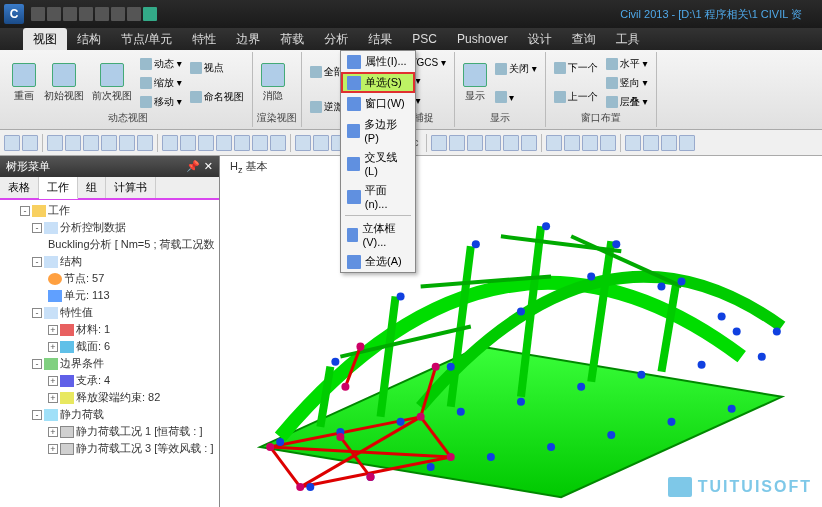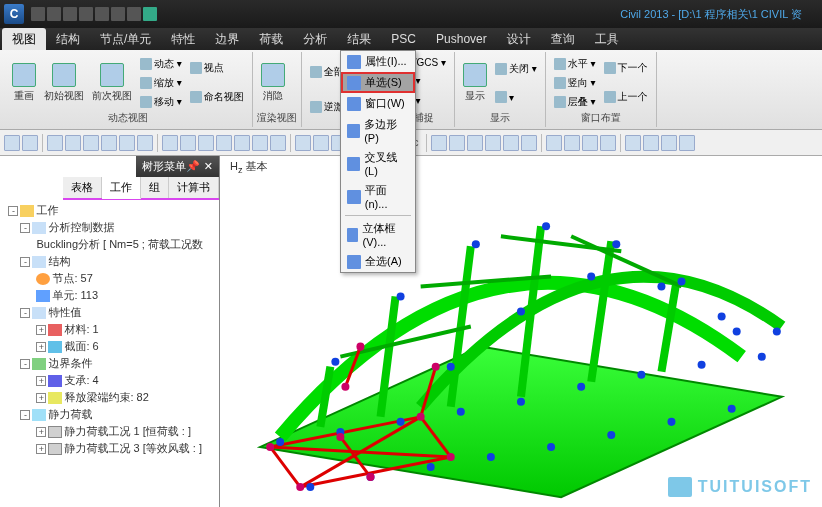--- a/index.html
+++ b/index.html
@@ -1,39 +1,39 @@
 <!DOCTYPE html>
 <html><head>
 <meta charset="utf-8">
 <style>
 * { margin: 0; padding: 0; box-sizing: border-box; font-family: "Microsoft YaHei", Arial, sans-serif; }
 body { width: 822px; height: 507px; background: #fff; overflow: hidden; font-size: 11px; }
 .titlebar { height: 28px; background: linear-gradient(#2a2a2a,#1a1a1a); display: flex; align-items: center; padding: 0 4px; color: #4fa8e8; }
 .logo { width: 20px; height: 20px; background: linear-gradient(#3a7bc8,#1a4b88); border-radius: 2px; margin-right: 6px; display:flex;align-items:center;justify-content:center;color:#fff;font-weight:bold;font-size:12px;}
 .ticon { width: 14px; height: 14px; display: inline-block; background:#555; margin:0 1px; border-radius:1px;}
 .titlebar .titletext { margin-left: auto; margin-right: 16px; font-size: 11px; }
-.menubar { height: 22px; background: linear-gradient(#333,#222); display: flex; align-items: center; padding: 0 2px; color: #ddd; position:relative; z-index:5;}
+.menubar { height: 22px; background: linear-gradient(#333,#222); display: flex; align-items: center; padding: 0 23px; color: #ddd; position:relative; z-index:5;}
 .menubar .tab { padding: 3px 10px; cursor: pointer; font-size: 12px; }
 .menubar .tab.active { background: #e8e8e8; color: #000; border-radius: 3px 3px 0 0; }
 .ribbon { height: 80px; background: linear-gradient(#f5f5f5,#e0e0e0); border-bottom: 1px solid #aaa; display: flex; padding: 2px 4px; position:relative; z-index:5;}
 .group { border-right: 1px solid #bbb; padding: 2px 4px; display: flex; flex-direction: column; }
 .group-buttons { display: flex; flex: 1; }
 .group-label { font-size: 10px; text-align: center; color: #444; }
 .bigbtn { display: flex; flex-direction: column; align-items: center; justify-content: center; padding: 2px 4px; cursor: pointer; }
 .bigbtn .icon { width: 24px; height: 24px; background:#b0cde8; border:1px solid #4a7; border-radius:2px; margin-bottom:2px; display:flex;align-items:center;justify-content:center;}
 .bigbtn .lbl { font-size: 10px; color: #333; white-space: nowrap; }
 .smallcol { display:flex; flex-direction:column; justify-content:space-around; font-size:10px; padding:0 2px;}
 .smallbtn { display:flex; align-items:center; padding:1px 2px; cursor:pointer; white-space:nowrap;}
 .smallbtn .si{width:12px;height:12px;background:#9bc;margin-right:2px;border-radius:1px;}
 .toolbar { height: 26px; background:#f0f0f0; border-bottom:1px solid #aaa; display:flex; align-items:center; padding:0 4px; gap:2px; font-size:10px; position:relative; z-index:3;}
 .toolbar .sep{width:1px;height:18px;background:#bbb;margin:0 2px;}
 .toolbar .tb{width:16px;height:16px;background:#cde;border:1px solid #9ac;border-radius:1px;cursor:pointer;}
 .toolbar .tbtext{color:#555;padding:0 4px;white-space:nowrap;}
 .main { display:flex; height:351px; position:relative;}
-.sidebar { width:220px; background:#fff; border-right:1px solid #888; display:flex; flex-direction:column;align-items:flex-end;}
+.sidebar { width:220px; background:#fff; border-right:1px solid #888; display:flex; flex-direction:column;}
 .panel-title{background: linear-gradient(#555,#333); color:#fff; font-size:11px; padding:3px 6px; display:flex; justify-content:space-between; align-items:center;}
 .panel-tabs{display:flex;border-bottom:2px solid #d946ef;background:#eee;}
 .panel-tabs .pt{padding:3px 8px;font-size:11px;cursor:pointer;border-right:1px solid #ccc;}
 .panel-tabs .pt.active{background:#fff;border-bottom:1px solid #fff;margin-bottom:-1px;}
 .tree{padding:2px 16px;font-size:11px;color:#333;overflow:auto;flex:1;}
 .tree-node{padding:1px 0 1px 4px;white-space:nowrap;}
 .tree-node .exp{display:inline-block;width:10px;height:10px;border:1px solid #888;text-align:center;line-height:8px;font-size:9px;margin-right:2px;color:#555;cursor:pointer;}
 .tree-node .ticon2{display:inline-block;width:14px;height:12px;margin-right:2px;vertical-align:middle;}
 .ti-job{background:#f8d060;}
 .ti-folder{background:#c8e0f8;}
@@ -48,21 +48,21 @@
 .ti-lc{background:#d0d0d0;border:1px solid #888;}
 .ind1{padding-left:16px;}
 .ind2{padding-left:32px;}
 .viewport{flex:1;background:#fff;position:relative;overflow:hidden;}
 .axis-label{position:absolute;top:3px;left:10px;font-size:11px;color:#333;}
 .bridge-svg{position:absolute;inset:0;}
 .watermark{position:absolute;bottom:10px;right:10px;color:#7ec8e8;font-size:16px;font-weight:bold;letter-spacing:2px;display:flex;align-items:center;gap:6px;}
 .watermark .wm-icon{width:24px;height:20px;background:#7ec8e8;border-radius:2px;}
 .dropdown{position:absolute;top:50px;left:340px;width:76px;background:#f4f4f4;border:1px solid #888;box-shadow:2px 2px 4px rgba(0,0,0,.3);z-index:20;font-size:11px;}
 .dropdown .ddi{display:flex;align-items:center;padding:3px 6px;cursor:pointer;}
-.dropdown .ddi.highlight{border:2px solid #e03030;padding:1px 4px;background:#a3a3a3;}
+.dropdown .ddi.highlight{border:2px solid #e03030;padding:1px 4px;background:#bef264;}
 .dropdown .di{width:14px;height:14px;margin-right:4px;border-radius:1px;}
 .dropdown .sep-line{height:1px;background:#bbb;margin:2px 4px;}
 .di-blue{background:#6090e0;}
 </style>
 </head>
 <body>
 
 <div class="titlebar">
   <div class="logo">C</div>
   <span class="ticon"></span>
@@ -156,27 +156,27 @@
         <div class="smallcol">
           <div class="smallbtn"><span class="si"></span>关闭 ▾</div>
           <div class="smallbtn"><span class="si"></span> ▾</div>
         </div>
       </div>
       <div class="group-label">显示</div>
     </div>
     <div class="group">
       <div class="group-buttons">
         <div class="smallcol">
+          <div class="smallbtn"><span class="si"></span>下一个</div>
+          <div class="smallbtn"><span class="si"></span>上一个</div>
+        </div>
+        <div class="smallcol">
           <div class="smallbtn"><span class="si"></span>水平 ▾</div>
           <div class="smallbtn"><span class="si"></span>竖向 ▾</div>
           <div class="smallbtn"><span class="si"></span>层叠 ▾</div>
-        </div>
-        <div class="smallcol">
-          <div class="smallbtn"><span class="si"></span>下一个</div>
-          <div class="smallbtn"><span class="si"></span>上一个</div>
         </div>
       </div>
       <div class="group-label">窗口布置</div>
     </div>
   </div>
 
 <div class="toolbar">
   <span class="tb"></span>
   <span class="tb"></span>
   <span class="sep"></span>

